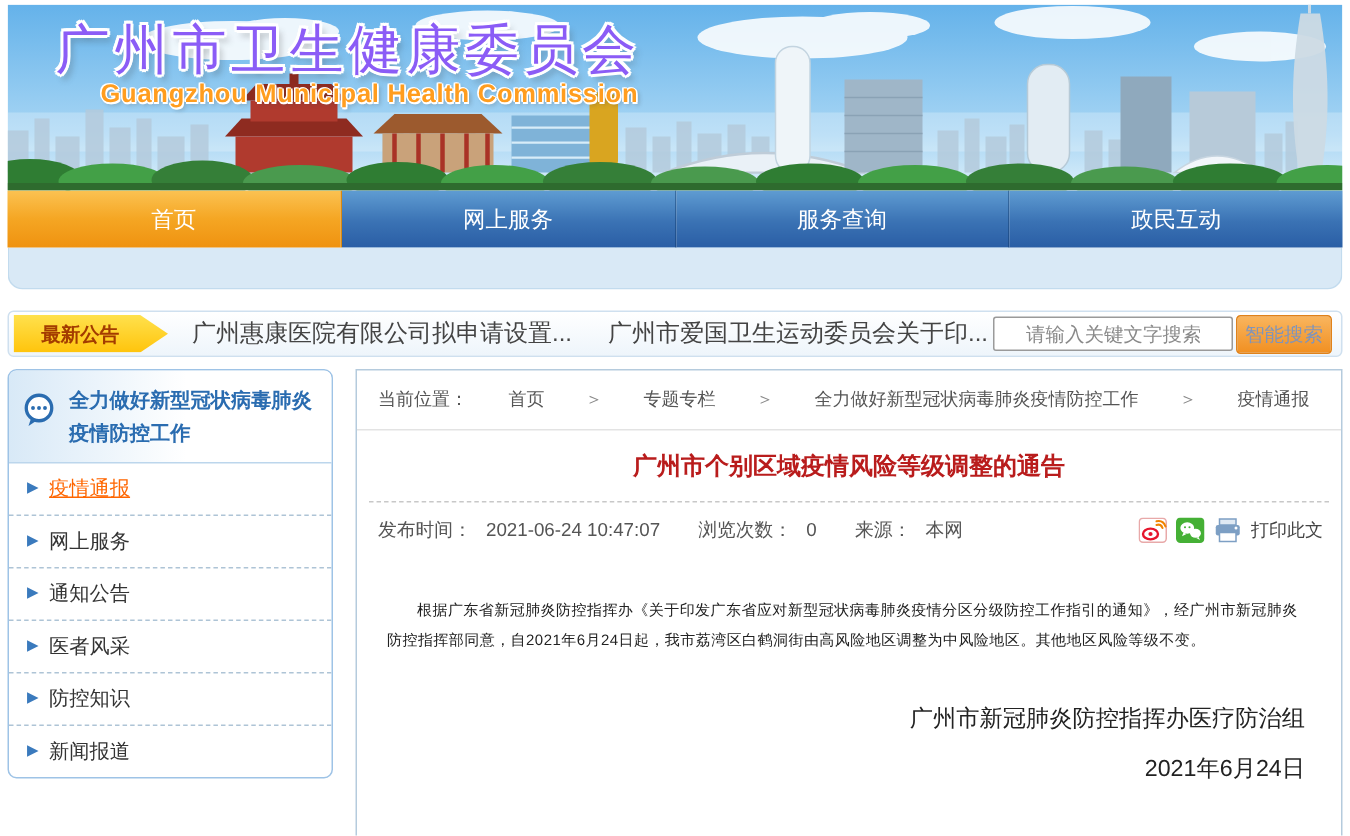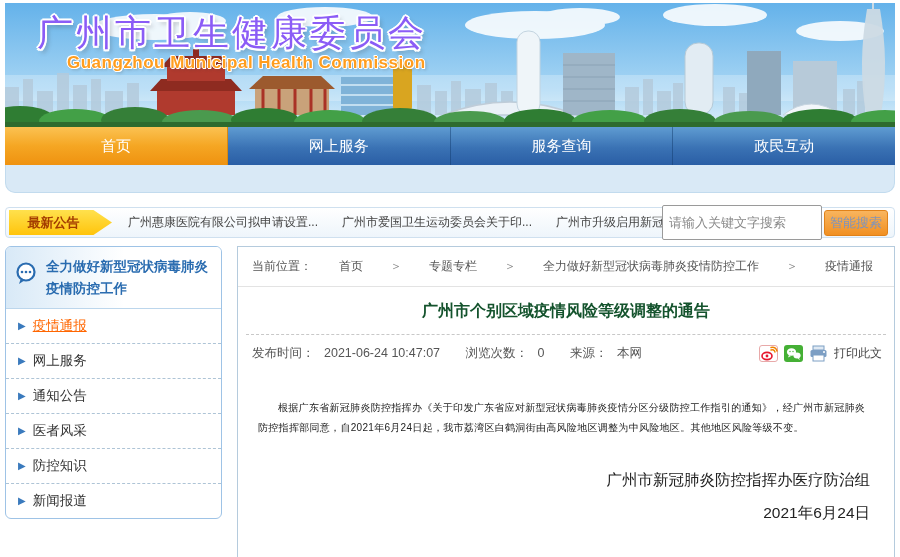--- a/index.html
+++ b/index.html
@@ -30,24 +30,24 @@
 
   
   .ticker { display:flex; align-items:center; height:31px; margin-top:14px;
     border:1px solid #cfe0ef; border-radius:4px; background:linear-gradient(#ffffff,#eef5fb);
     padding-right:6px; }
   .ticker-flag { flex:0 0 103px; height:25px; margin-left:3px; display:flex; align-items:center;
     justify-content:center; padding-right:14px; font-size:13px; color:#a33c00; font-weight:bold;
     background:linear-gradient(#ffe14d,#ffc40c); 
     clip-path:polygon(0 0,82% 0,100% 50%,82% 100%,0 100%); }
   .ticker-links { flex:1; display:flex; gap:24px; margin-left:16px; overflow:hidden; white-space:nowrap; }
-  .ticker-link { font-size:12px; color:#444; cursor:pointer; }
+  .ticker-link { font-size:16px; color:#444; cursor:pointer; }
   .search-box { display:flex; align-items:center; gap:2px; }
-  .search-input { width:160px; height:35px; border:1px solid #9a9a9a; border-radius:2px;
-    font-size:13px; color:#b91c1c; padding:0 6px; background:#fff; }
+  .search-input { width:160px; height:23px; border:1px solid #9a9a9a; border-radius:2px;
+    font-size:13px; color:#b91c1c; padding:0 21px; background:#fff; }
   .search-input::placeholder { color:#8a8a8a; }
   .search-btn { width:64px; height:26px; border:1px solid #e0821a; border-radius:3px;
     background:linear-gradient(#f9b55e,#f19022); color:#7f94bb; font-size:13px; cursor:pointer;
     font-family:inherit; }
 
   
   .main { display:flex; margin-top:8px; align-items:flex-start; }
 
   .sidebar { flex:0 0 217px; border:1px solid #9ec3e6; border-radius:6px; background:#fff; overflow:hidden; }
   .sidebar-header { display:flex; gap:8px; padding:9px 8px 7px 8px; align-items:flex-start;
@@ -58,21 +58,21 @@
     border-bottom:1px dashed #aec4d6; font-size:13.5px; color:#333; cursor:pointer; }
   .sidebar-item:last-child { border-bottom:none; }
   .sidebar-item .arrow { color:#3a7abd; font-size:10px; }
   .sidebar-item.active .item-label { color:#ff6600; text-decoration:underline; }
 
   .content { flex:1; margin-left:15px; border:1px solid #b5cbdd; background:#fff; height:480px; }
   .breadcrumb { display:flex; flex-wrap:wrap; gap:27px; padding:11px 14px; font-size:12px;
     color:#555; border-bottom:1px solid #e3e3e3; }
   .crumb { color:#555; cursor:pointer; }
   .crumb-sep { color:#888; }
-  .article-title { text-align:center; padding:14px 10px 12px 10px; color:#14532d;
+  .article-title { text-align:center; padding:14px 10px 12px 10px; color:#b91c1c;
     font-size:16px; font-weight:bold; }
   .title-dash { border-bottom:1px dashed #c8c8c8; margin:0 8px; }
   .meta-row { display:flex; align-items:center; padding:10px 12px 8px 14px; font-size:12.5px; color:#555; }
   .meta-left span { margin-right:6px;margin-top:20px; }
   .meta-left .gap { margin-right:22px; }
   .meta-right { margin-left:auto; display:flex; align-items:center; gap:6px;text-align:center; }
   .share-ico { width:19px; height:17px; cursor:pointer; }
   .print-label { font-size:12px; color:#444; cursor:pointer; }
   .article-body { padding:28px 22px 0 20px; font-size:10px; color:#222; line-height:2.0;
     text-indent:2em; letter-spacing:.3px; }

